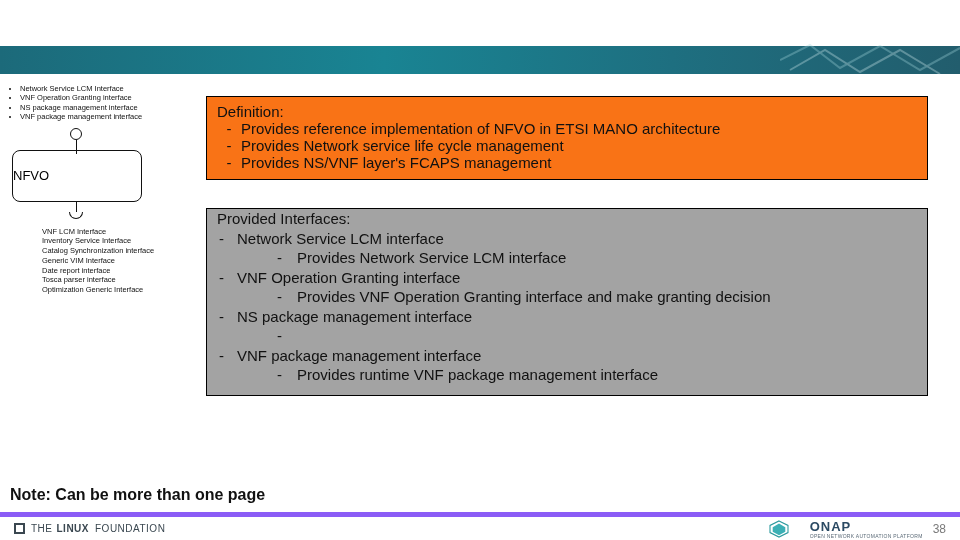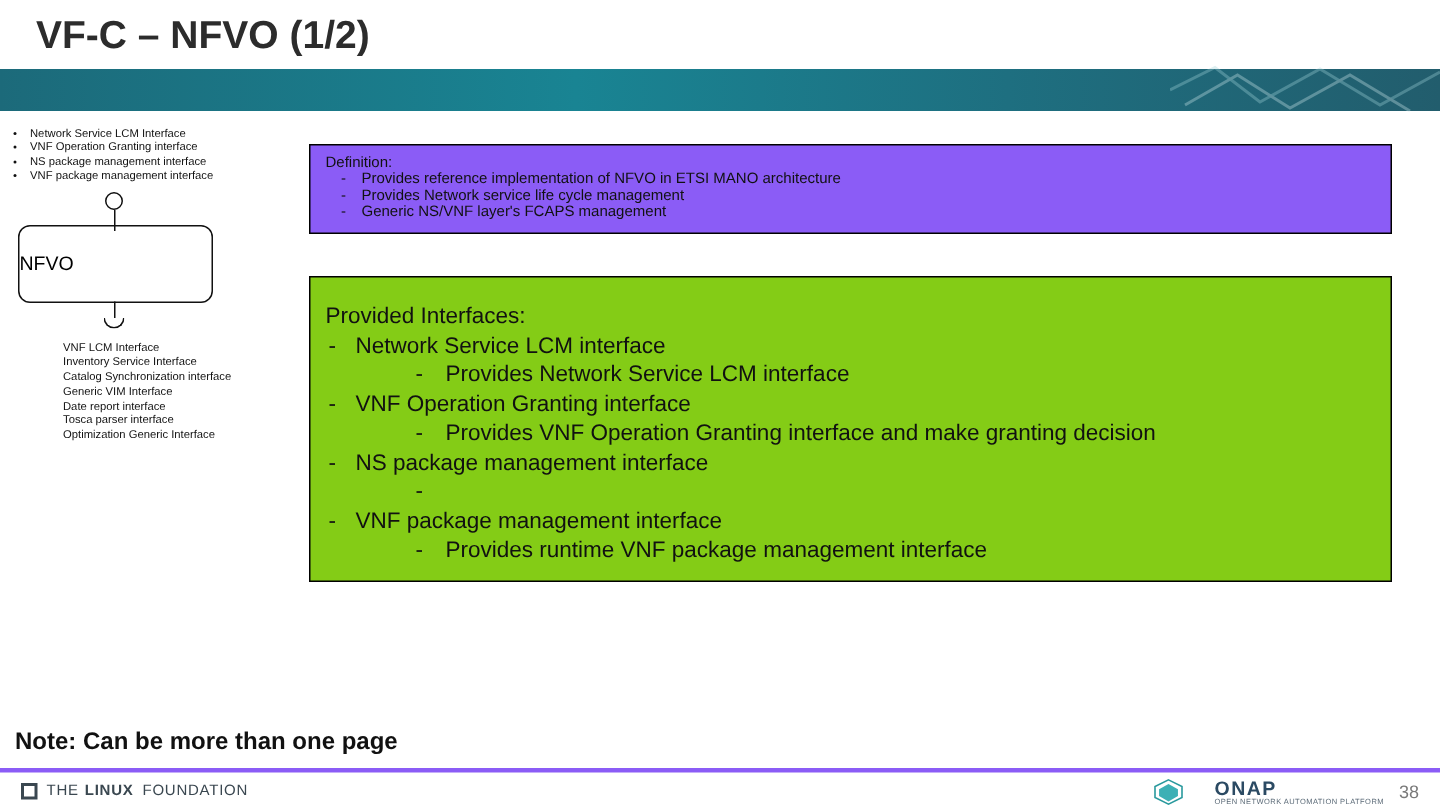--- a/index.html
+++ b/index.html
@@ -12,47 +12,46 @@
   .ul-top { list-style: disc; margin-left: 14px; font-size: 7.5px; line-height: 1.25; color: #111; }
   .lollipop { width: 16px; height: 24px; margin: 6px 0 0 62px; position: relative; }
   .lollipop .ball { width: 12px; height: 12px; border: 1.5px solid #111; border-radius: 50%; position: absolute; left: 2px; top: 0; background: #fff; }
   .lollipop .stem { width: 0; height: 14px; border-left: 1.5px solid #111; position: absolute; left: 8px; top: 12px; }
   .nfvo-box { width: 130px; height: 52px; border: 1.5px solid #111; border-radius: 8px; background: #fff; display: flex; align-items: center; justify-content: flex-start; font-size: 13px; font-weight: 400; margin-left: 6px; margin-top: -2px; }
   .half-lolli { width: 16px; height: 22px; margin: -1px 0 4px 62px; position: relative; }
   .half-lolli .stem { width: 0; height: 12px; border-left: 1.5px solid #111; position: absolute; left: 8px; top: 0; }
   .half-lolli .cup { width: 14px; height: 7px; border: 1.5px solid #111; border-top: none; border-radius: 0 0 9px 9px; position: absolute; left: 1px; top: 11px; background: #fff; }
   .below-list { font-size: 7.5px; line-height: 1.3; color: #111; margin-left: 36px; }
   .right-col { position: absolute; left: 206px; top: 96px; width: 722px; }
-  .def-box { border: 1.5px solid #000; background: #8b5cf6; padding: 6px 10px 8px; font-size: 10px; color: #111; margin-bottom: 28px; }
+  .def-box { border: 1.5px solid #000; background: #f97316; padding: 6px 10px 8px; font-size: 15px; color: #111; margin-bottom: 28px; }
   .def-box .hd { font-weight: 400; }
   .def-box .row { display: flex; }
   .def-box .dash { width: 24px; text-align: center; }
-  .pi-box { border: 1.5px solid #000; background: #84cc16; padding: 16px 10px 10px; font-size: 15px; color: #111; line-height: 1.3; }
+  .pi-box { border: 1.5px solid #000; background: #a3a3a3; padding: 0 10px 10px; font-size: 15px; color: #111; line-height: 1.3; }
   .pi-box .l1 { display: flex; }
   .pi-box .l1 .dash { width: 20px; text-align: left; padding-left: 2px; }
   .pi-box .l2 { display: flex; padding-left: 60px; }
   .pi-box .l2 .dash { width: 20px; text-align: left; }
   .pi-box .l3 { padding-left: 80px; }
   .note { position: absolute; left: 10px; bottom: 36px; font-size: 16px; color: #111; font-weight: bold; }
-  .footer { position: absolute; left: 0; bottom: 0; width: 960px; height: 28px; border-top: 3px solid #8b5cf6; display: flex; align-items: center; justify-content: space-between; padding: 0 14px; }
+  .footer { position: absolute; left: 0; bottom: 0; width: 960px; height: 28px; border-top: 5px solid #8b5cf6; display: flex; align-items: center; justify-content: space-between; padding: 0 14px; }
   .lf { display: flex; align-items: center; gap: 4px; font-size: 10px; font-weight: 700; color: #3a4750; letter-spacing: 0.5px; }
   .lf .sq { width: 11px; height: 11px; border: 2px solid #3a4750; }
   .lf .thin { font-weight: 300; margin-left: 2px; }
   .rf { display: flex; align-items: center; gap: 10px; }
   .onap { display: flex; align-items: center; gap: 20px; }
   .onap svg { width: 22px; height: 18px; }
   .onap .t1 { font-size: 13px; font-weight: 800; color: #2b4a63; letter-spacing: 1px; }
   .onap .t2 { font-size: 5px; color: #5b6a77; letter-spacing: 0.3px; line-height: 1; }
   .pg { font-size: 12px; color: #7a7a7a; }
 </style>
 </head>
 <body>
 
 <div class="slide">
-  <div class="title">VF-C – NFVO (1/2)</div>
   <div class="title-band">
     <svg viewBox="0 0 180 40">
       <polyline points="0,20 30,5 60,28 100,6 140,30 180,8" stroke="#9fd2d8" stroke-width="2" fill="none"></polyline>
       <polyline points="10,30 45,10 80,32 120,10 160,34" stroke="#cfe9ec" stroke-width="2" fill="none"></polyline>
     </svg>
   </div>
 
   <div class="left-col">
     <ul class="ul-top">
       <li>Network Service LCM Interface</li>
@@ -88,21 +87,21 @@
       <div class="row">
           <div class="dash">-</div>
           <div>Provides reference implementation of NFVO in ETSI MANO architecture</div>
         </div>
       <div class="row">
           <div class="dash">-</div>
           <div>Provides Network service life cycle management</div>
         </div>
       <div class="row">
           <div class="dash">-</div>
-          <div>Generic NS/VNF layer's FCAPS management</div>
+          <div>Provides NS/VNF layer's FCAPS management</div>
         </div>
     </div>
 
     <div class="pi-box">
       <div>Provided Interfaces:</div>
 
       <div class="l1">
           <div class="dash">-</div>
           <div>Network Service LCM interface</div>
         </div>

